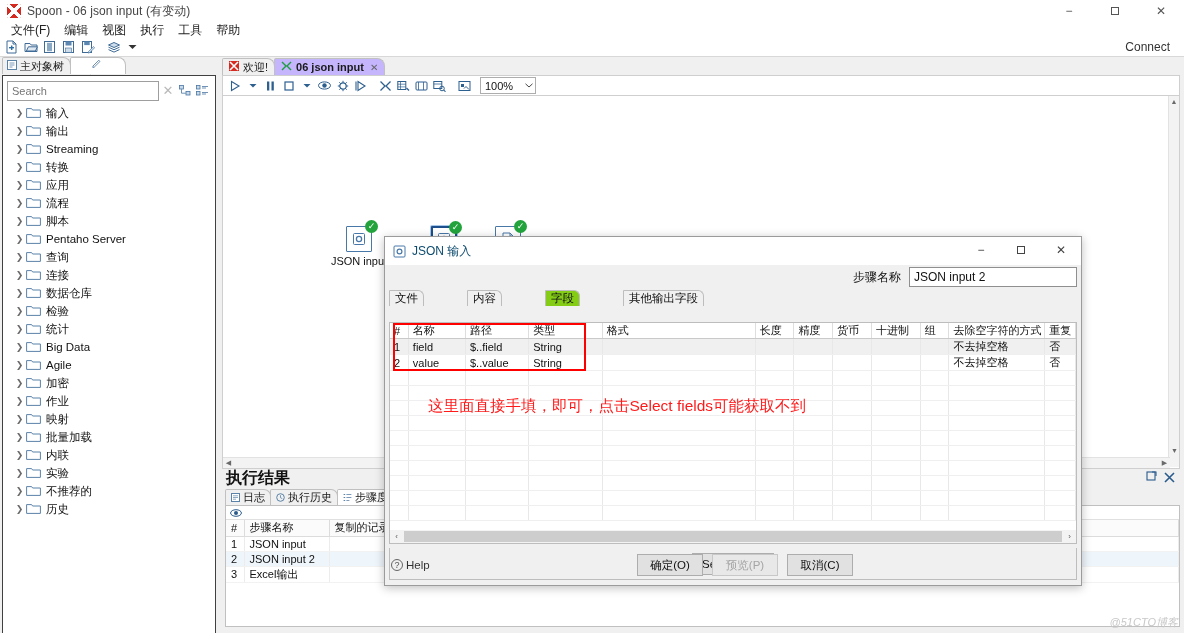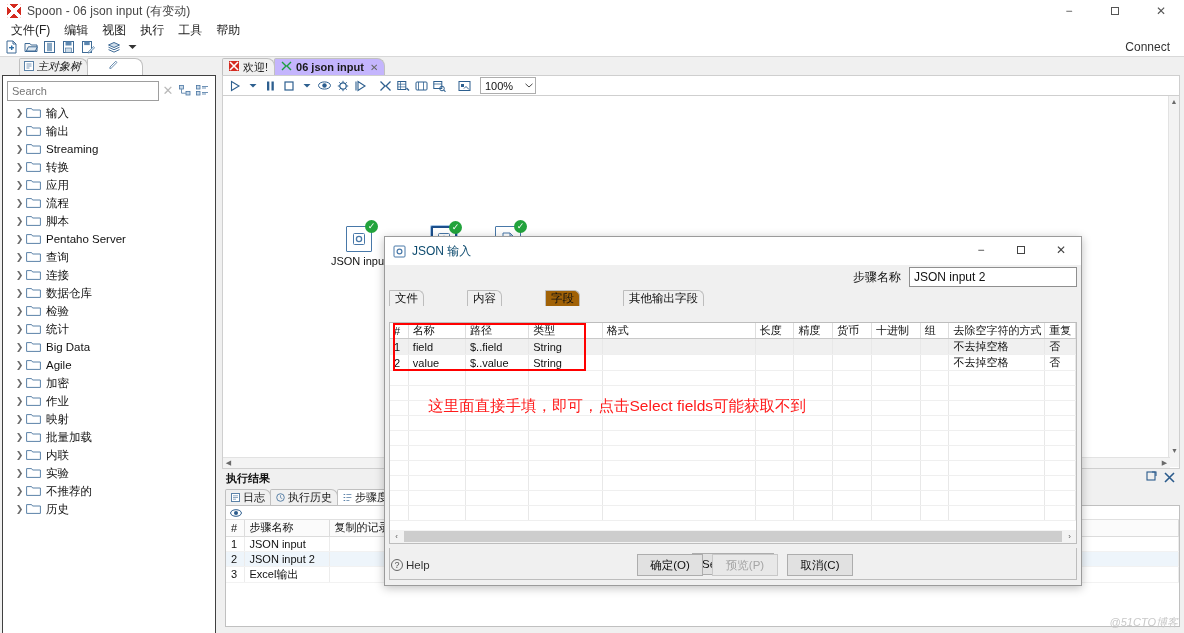--- a/index.html
+++ b/index.html
@@ -58,21 +58,21 @@
   .connect-label {
     position:absolute; right:14px; top:38px; height:19px; line-height:19px;
     font-size:12px; color:#333; font-weight:400;
   }
 
   
   .leftpanel {
     position:absolute; left:0; top:57px; width:218px; height:576px;
     background:#f0f0f0;
   }
-  .lp-tabs { display:flex; height:18px; align-items:center; padding-left:19px;font-style:italic; }
+  .lp-tabs { display:flex; height:18px; align-items:flex-start; padding-left:2px; }
   .lp-tab {
     height:17px; display:flex; align-items:center; gap:3px;
     padding:0 6px 0 4px; font-size:11px; color:#1a1a1a;
     background:#f0f0f0; border:1px solid #c0c0c0; border-bottom:none;
     border-radius:2px 8px 0 0; margin-right:-1px;
   }
   .lp-tab.active { background:#ffffff;flex-direction:column; }
   .lp-body {
     position:absolute; left:2px; top:18px; width:214px; height:622px;
     background:#ffffff; border:1px solid #404040;
@@ -157,21 +157,21 @@
   .hop::after {
     content:""; position:absolute; right:-1px; top:-3px;
     border-left:7px solid #3d6ea5; border-top:4px solid transparent; border-bottom:4px solid transparent;
   }
 
   
   .results {
     position:absolute; left:3px; top:413px; width:958px; height:160px; background:#f0f0f0;
   }
   .results-head { display:flex; align-items:center; height:17px; padding-left:4px;}
-  .results-title { font-size:11px; font-weight:bold; color:#111;font-family:Liberation Serif, serif;}
+  .results-title { font-size:16px; font-weight:bold; color:#111;font-family:Liberation Serif, serif;}
   .res-icons { position:absolute; right:4px; top:0px; display:flex; gap:3px; align-items:center;}
   .res-ico { width:14px; height:14px; display:flex; align-items:center; justify-content:center; color:#2b5b8c;}
   .res-tabs { display:flex; height:16px; align-items:flex-end; padding-left:3px; margin-top:2px;}
   .res-tab {
     height:16px; display:flex; align-items:center; gap:3px; padding:0 5px;
     font-size:11px; background:#f0f0f0; border:1px solid #c0c0c0; border-bottom:none;
     border-radius:2px 7px 0 0; margin-right:-1px; white-space:nowrap; color:#1a1a1a;
   }
   .res-tab.active { background:#ffffff; }
   .res-body {
@@ -210,21 +210,21 @@
     flex:1; height:20px; border:1px solid #8f8f8f; background:#ffffff; font-size:12px;
     padding:0 4px; outline:none; color:#111; font-family:"Liberation Sans", sans-serif;
   }
 
   .dlg-tabs { display:flex; height:16px; align-items:flex-end; padding-left:4px; margin-top:1px;gap:44px;}
   .dlg-tab {
     height:16px; display:flex; align-items:center; padding:0 5px; font-size:11.5px;
     border:1px solid #bdbdbd; border-bottom:none; background:#f0f0f0; color:#111;
     border-radius:1px 6px 0 0; margin-right:-1px;
   }
-  .dlg-tab.active { background:#a16207; }
+  .dlg-tab.active { background:#84cc16; }
 
   .dlg-grid-wrap {
     position:absolute; left:4px; top:85px; width:690px; height:440px;
   }
   .dlg-grid-area {
     position:absolute; left:0; top:0; width:688px; height:222px;
     background:#ffffff; border:1px solid #bdbdbd; overflow:hidden;
   }
   .grid-table { width:100%; border-collapse:collapse; table-layout:fixed; }
   .grid-table th {

